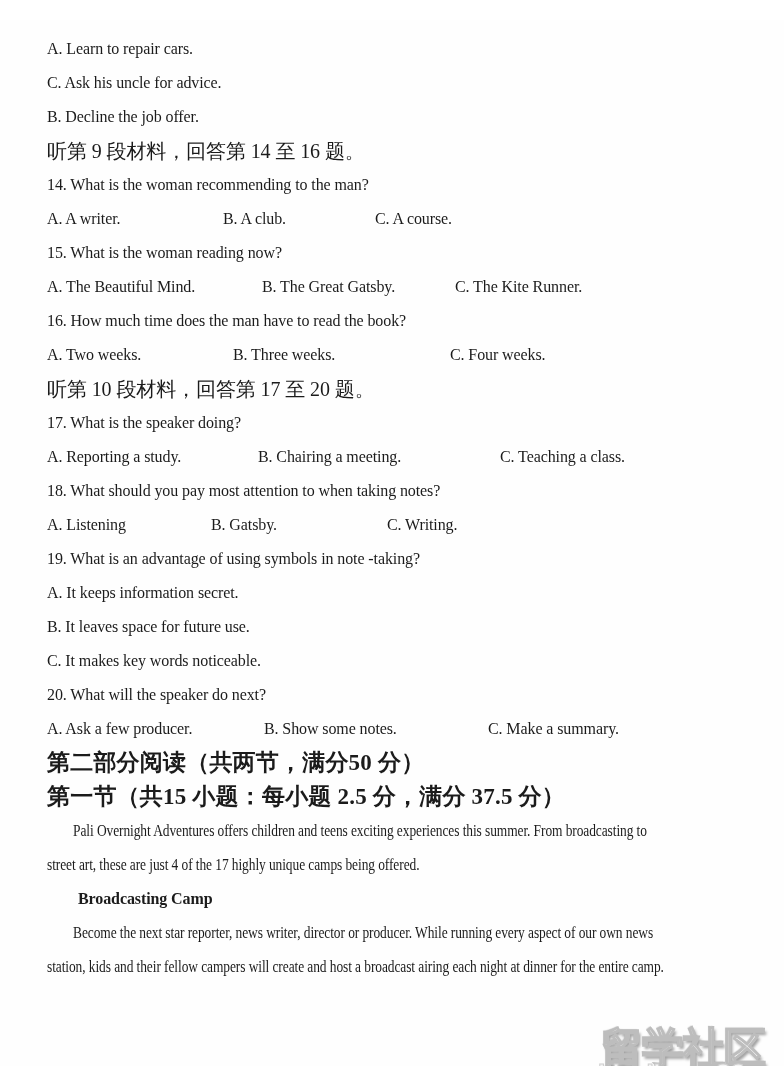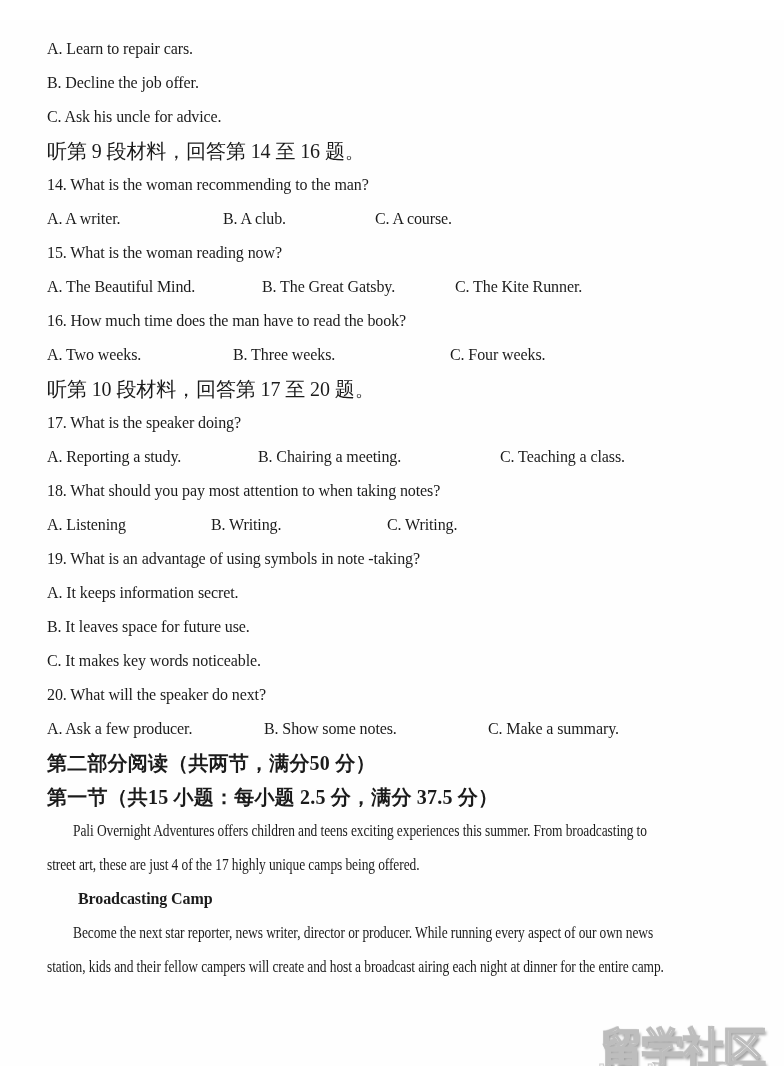--- a/index.html
+++ b/index.html
@@ -30,21 +30,21 @@
   .opts span {
     position: absolute;
     top: 0;
     white-space: nowrap;
   }
   .cjk {
     font-size: 20px;
   }
   .heading {
     font-weight: 700;
-    font-size: 20px;
+    font-size: 23px;
     letter-spacing: 0.2px;
   }
   .indent {
     padding-left: 31px;
   }
   .para {
     transform: scaleX(0.84);
     transform-origin: 0 50%;
   }
   .camp-title {
@@ -80,22 +80,22 @@
     display: block;
     margin-top: -6px;
   }
 </style>
 </head>
 <body>
 
 <div class="doc">
 
   <div class="line">A. Learn to repair cars.</div>
+  <div class="line">C. Ask his uncle for advice.</div>
   <div class="line">B. Decline the job offer.</div>
-  <div class="line">C. Ask his uncle for advice.</div>
 
   <div class="line cjk">听第 9 段材料，回答第 14 至 16 题。</div>
 
   <div class="line">14. What is the woman recommending to the man?</div>
   <div class="line opts">
     <span style="left:0">A. A writer.</span>
     <span style="left:176px">B. A club.</span>
     <span style="left:328px">C. A course.</span>
   </div>
 
@@ -118,21 +118,21 @@
   <div class="line">17. What is the speaker doing?</div>
   <div class="line opts">
     <span style="left:0">A. Reporting a study.</span>
     <span style="left:211px">B. Chairing a meeting.</span>
     <span style="left:453px">C. Teaching a class.</span>
   </div>
 
   <div class="line">18. What should you pay most attention to when taking notes?</div>
   <div class="line opts">
     <span style="left:0">A. Listening</span>
-    <span style="left:164px">B. Writing.</span>
+    <span style="left:164px">B. Gatsby.</span>
     <span style="left:340px">C. Writing.</span>
   </div>
 
   <div class="line">19. What is an advantage of using symbols in note -taking?</div>
   <div class="line">A. It keeps information secret.</div>
   <div class="line">B. It leaves space for future use.</div>
   <div class="line">C. It makes key words noticeable.</div>
 
   <div class="line">20. What will the speaker do next?</div>
   <div class="line opts">

